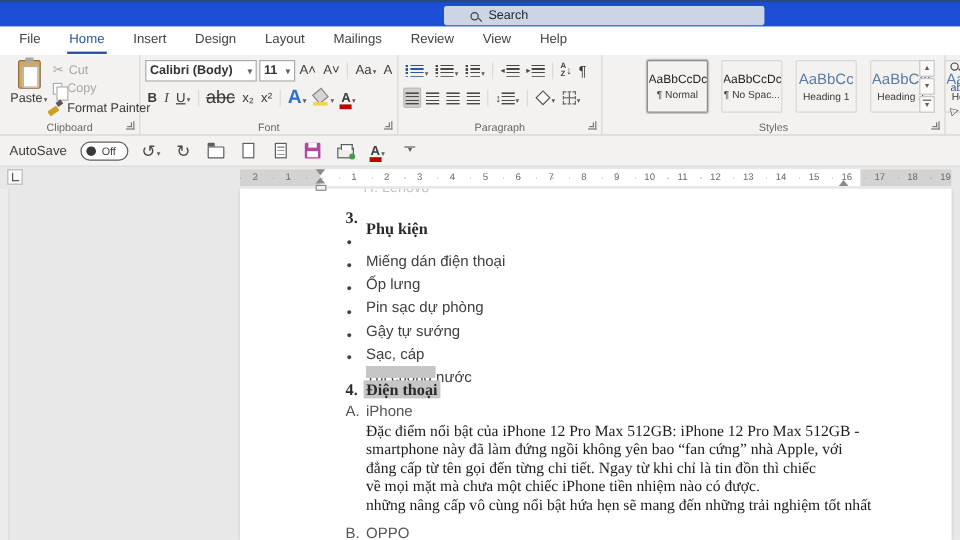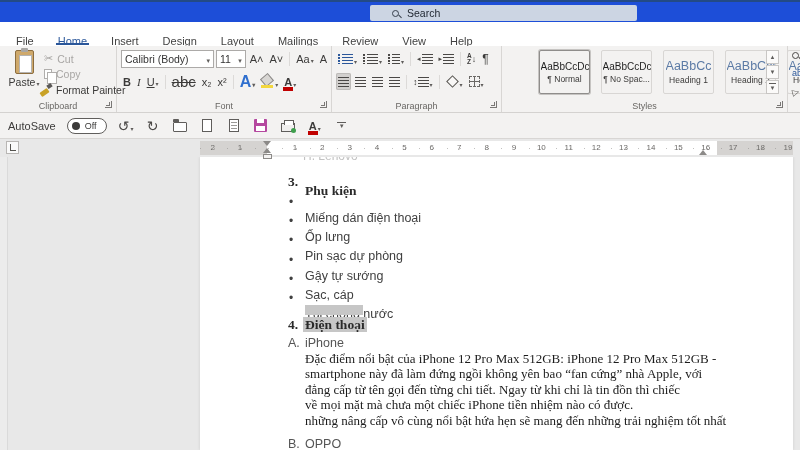--- a/index.html
+++ b/index.html
@@ -16,21 +16,21 @@
     background:#ccd5e3; border-radius:2px; display:flex; align-items:center; gap:8px;
     padding-left:22px; }
   .mag { width:7px; height:7px; border:1.4px solid #38404d; border-radius:50%; position:relative; flex:none; }
   .mag::after { content:""; position:absolute; width:4px; height:1.4px; background:#38404d;
     transform:rotate(45deg); right:-3.5px; bottom:-1.5px; }
   .search-label { font-size:10.5px; color:#222933; }
 
   
   .tabrow { position:absolute; left:0; top:22px; width:800px; height:24px; background:#fff;
     display:flex; align-items:stretch; padding-left:4px; }
-  .tab { font-size:11px; color:#424242; padding:8px 12px; line-height:23px; position:relative; cursor:default; }
+  .tab { font-size:11px; color:#424242; padding:0 12px; line-height:23px; position:relative; cursor:default; }
   .tab.active { color:#2b579a; }
   .tab.active::after { content:""; position:absolute; left:10px; right:10px; bottom:1px;
     height:2.5px; background:#2b579a; }
 
   
   .ribbon { position:absolute; left:0; top:46px; width:800px; height:66px; background:#f3f2f1; }
   .rgroup { position:absolute; top:0; bottom:0; border-right:1px solid #d8d6d4; }
   .glabel { position:absolute; left:0; right:0; bottom:1px; text-align:center;
     font-size:9px; color:#696764; }
   .launcher { position:absolute; right:4px; bottom:4px; width:7px; height:7px;
@@ -63,21 +63,21 @@
     border:1px solid #b0aeac; background:#fff; }
   .ic-brush { width:12px; height:12px; position:relative; flex:none; }
   .ic-brush::before { content:""; position:absolute; left:0; bottom:1px; width:9px; height:5px;
     background:#c9a227; transform:rotate(-35deg); border-radius:1px; }
   .ic-brush::after { content:""; position:absolute; right:0; top:0; width:5px; height:4px;
     background:#5a5856; transform:rotate(-35deg); }
 
   
   .g-font { left:117px; width:215px; }
   .combo { background:#fff; border:1px solid #acaaa8; height:18px; display:flex; align-items:center;
-    font-size:10.5px; color:#333; padding:0 3px; justify-content:space-between; }
+    font-size:10.5px; color:#333; padding:0 3px; justify-content:space-between;font-weight:bold; }
   .combo .car::after { font-size:7px; }
   .fglyph { font-size:11px; color:#3b3a39; }
   .g-font .rrow1 { top:4px; }
   .g-font .rrow2 { top:27px; }
   .fx-blue { color:#2f6fce; font-weight:bold; }
   .hl-ic { width:13px; height:13px; position:relative; }
   .hl-ic::before { content:""; position:absolute; left:1px; top:0; width:8px; height:8px;
     background:#d8d6d3; border:1px solid #8a8886; transform:rotate(-40deg); }
   .hl-ic::after { content:""; position:absolute; left:0; bottom:0; width:12px; height:3.5px; background:#f3d73e; }
   .fc-ic { position:relative; font-size:11px; color:#3b3a39; font-weight:bold; line-height:10px; }

